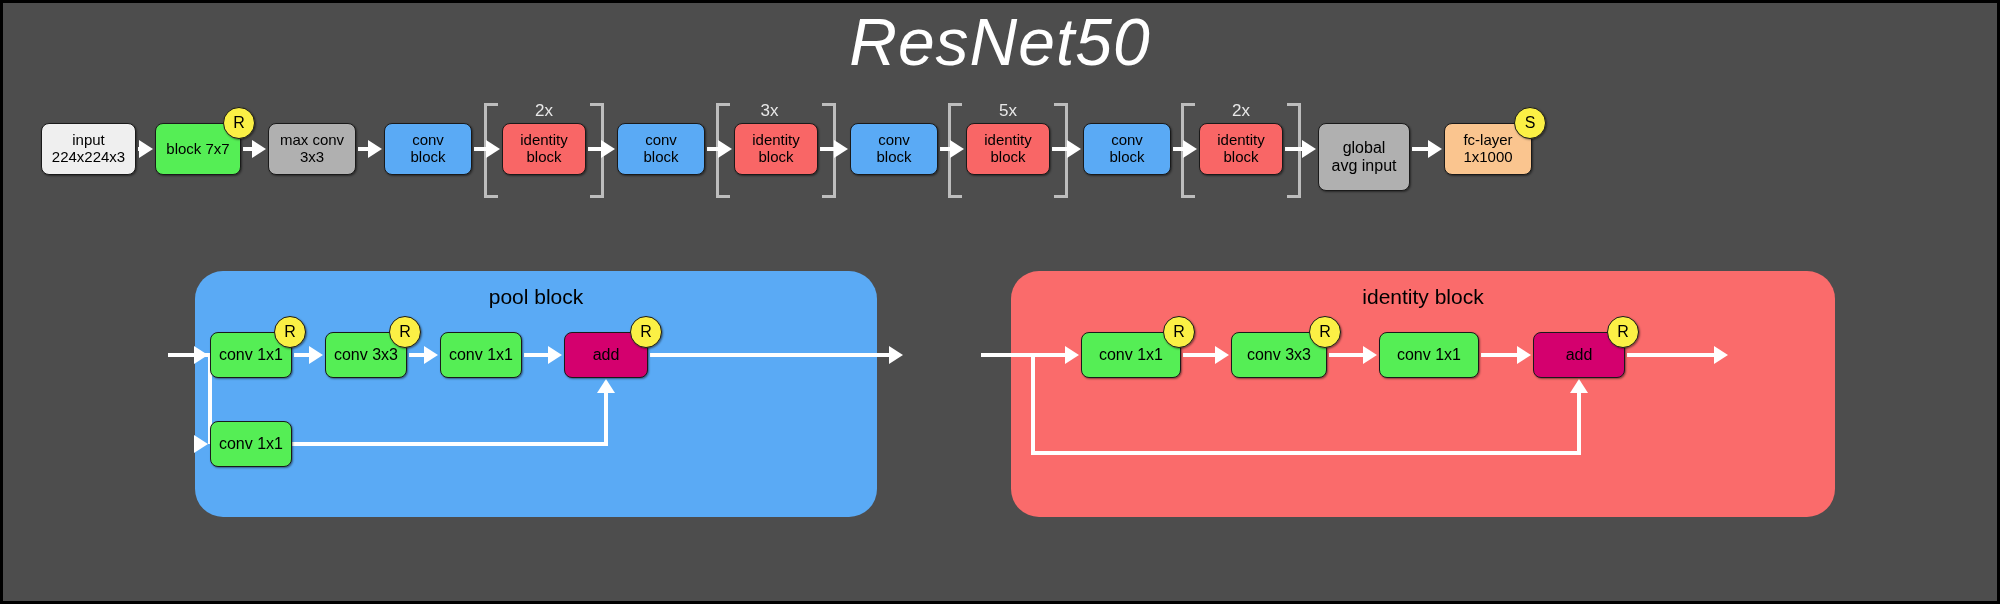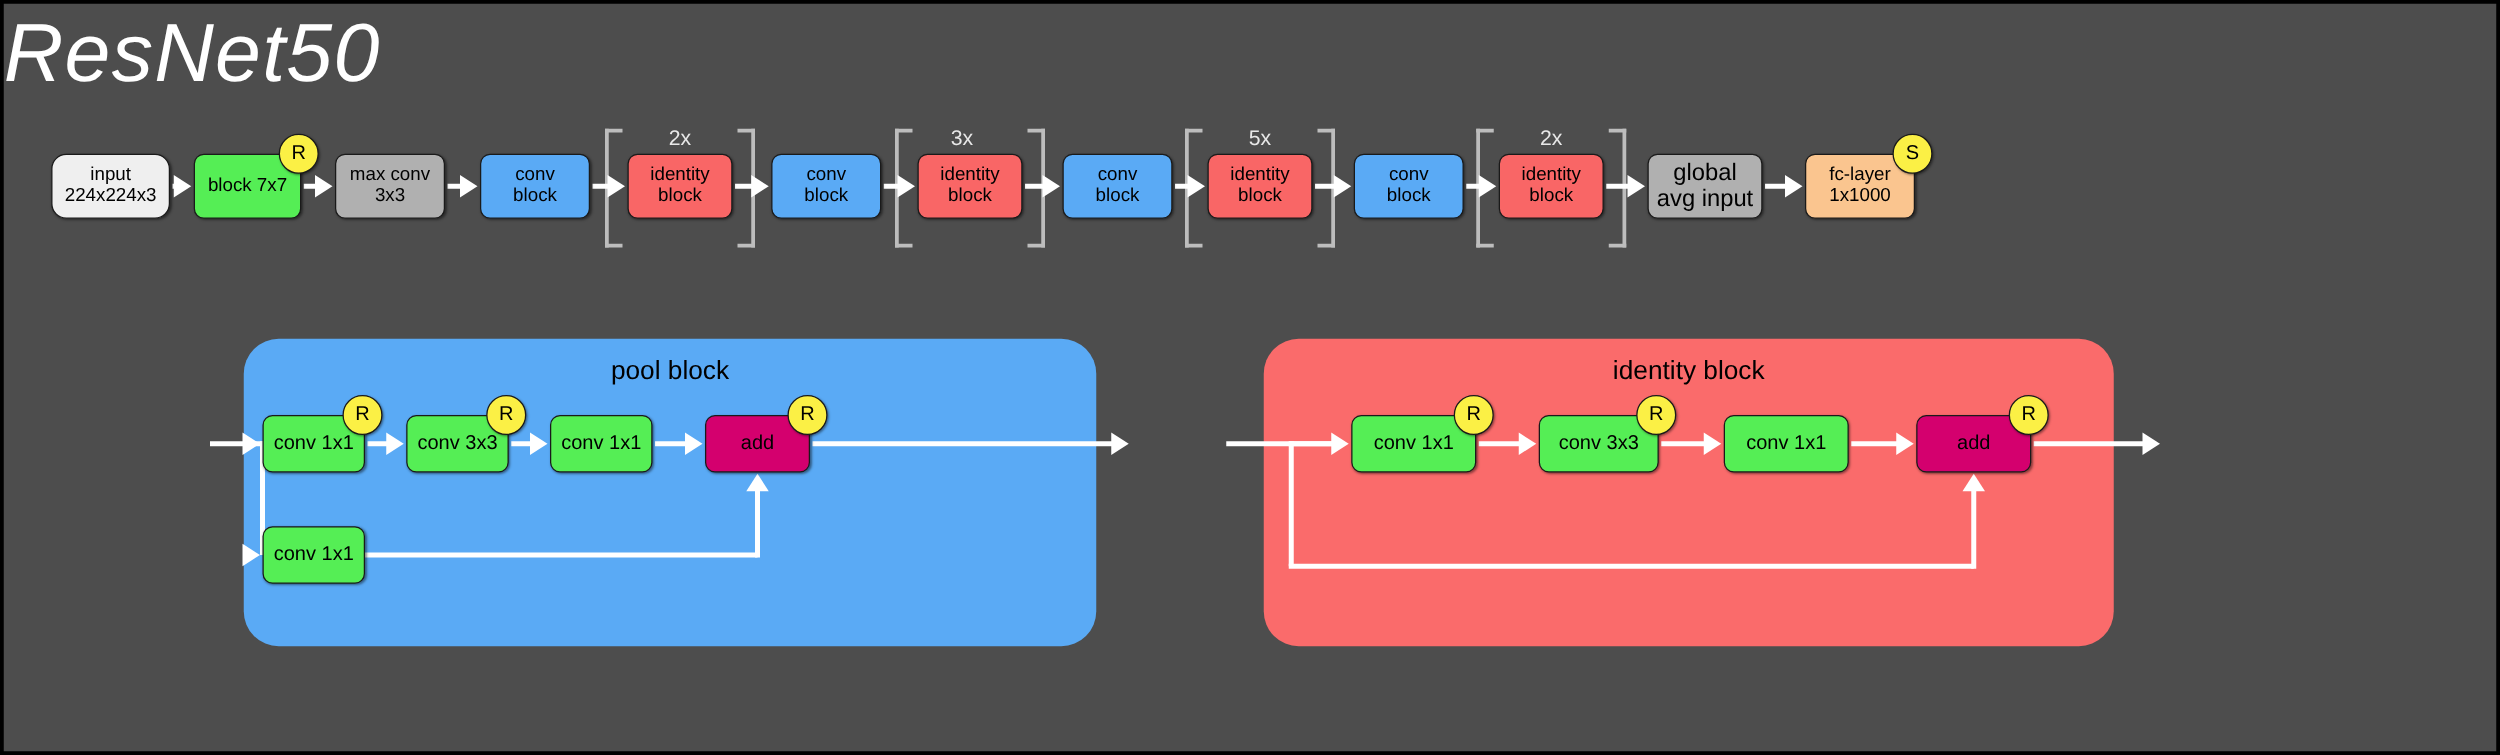--- a/index.html
+++ b/index.html
@@ -17,20 +17,21 @@
     font-family: "Liberation Sans", sans-serif;
     overflow: hidden;
   }
 
   
   #title {
     position: absolute;
     top: 6px;
     left: 0;
     width: 100%;
+    text-align: center;
     color: #ffffff;
     font-size: 66px;
     font-style: italic;
     font-weight: 400;
     letter-spacing: 1px;
     line-height: 1;
     user-select: none;
   }
 
   
@@ -169,21 +170,21 @@
       <div class="hline" style="left: 937px; top: 144px; width: 12px;"></div>
       <div class="arrowhead" style="left: 947px; top: 137px;"></div>
       <div class="hline" style="left: 1049px; top: 144px; width: 17px;"></div>
       <div class="arrowhead" style="left: 1064px; top: 137px;"></div>
       <div class="hline" style="left: 1170px; top: 144px; width: 12px;"></div>
       <div class="arrowhead" style="left: 1180px; top: 137px;"></div>
       <div class="hline" style="left: 1282px; top: 144px; width: 19px;"></div>
       <div class="arrowhead" style="left: 1299px; top: 137px;"></div>
       <div class="hline" style="left: 1409px; top: 144px; width: 18px;"></div>
       <div class="arrowhead" style="left: 1425px; top: 137px;"></div>
-      <div class="node" style="left: 38px; top: 120px; width: 95px; height: 52px; background: rgb(239, 239, 239); font-size: 15px; border-radius: 12px;">
+      <div class="node" style="left: 38px; top: 120px; width: 95px; height: 52px; background: rgb(239, 239, 239); font-size: 15px;">
         <span>input</span>
         <span class="l2">224x224x3</span>
       </div>
       <div class="node" style="left: 152px; top: 120px; width: 86px; height: 52px; background: rgb(85, 238, 85); font-size: 15px;">
         <span>block 7x7</span>
       </div>
       <div class="badge" style="left: 220px; top: 104px;">R</div>
       <div class="node" style="left: 265px; top: 120px; width: 88px; height: 52px; background: rgb(176, 176, 176); font-size: 15px;">
         <span>max conv</span>
         <span class="l2">3x3</span>
@@ -213,21 +214,21 @@
         <span class="l2">block</span>
       </div>
       <div class="node" style="left: 1080px; top: 120px; width: 88px; height: 52px; background: rgb(90, 170, 245); font-size: 15px;">
         <span>conv</span>
         <span class="l2">block</span>
       </div>
       <div class="node" style="left: 1196px; top: 120px; width: 84px; height: 52px; background: rgb(249, 102, 102); font-size: 15px;">
         <span>identity</span>
         <span class="l2">block</span>
       </div>
-      <div class="node" style="left: 1315px; top: 120px; width: 92px; height: 52px; background: rgb(176, 176, 176); font-size: 19px;">
+      <div class="node" style="left: 1315px; top: 120px; width: 92px; height: 68px; background: rgb(176, 176, 176); font-size: 16px;">
         <span>global</span>
         <span class="l2">avg input</span>
       </div>
       <div class="node" style="left: 1441px; top: 120px; width: 88px; height: 52px; background: rgb(250, 197, 143); font-size: 15px;">
         <span>fc-layer</span>
         <span class="l2">1x1000</span>
       </div>
       <div class="badge" style="left: 1511px; top: 104px;">S</div>
     </div>
 
@@ -265,21 +266,21 @@
       </div>
       <div class="node" style="left: 561px; top: 329px; width: 84px; height: 46px; background: rgb(212, 0, 110); font-size: 16px;">
         <span>add</span>
       </div>
       <div class="badge" style="left: 627px; top: 313px;">R</div>
       <div class="node" style="left: 207px; top: 418px; width: 82px; height: 46px; background: rgb(85, 238, 85); font-size: 16px;">
         <span>conv 1x1</span>
       </div>
     </div>
 
-  <div class="panel panel-red" style="left:1008px; top:268px; width:680px; height:246px;">
+  <div class="panel panel-red" style="left:1008px; top:268px; width:824px; height:246px;">
     <div class="panel-title">identity block</div>
   </div>
   <div id="identity-block-contents">
       <div class="hline" style="left: 978px; top: 350px; width: 90px;"></div>
       <div class="vline" style="left: 1028px; top: 350px; height: 100px;"></div>
       <div class="hline" style="left: 1028px; top: 350px; width: 36px;"></div>
       <div class="arrowhead" style="left: 1062px; top: 343px;"></div>
       <div class="hline" style="left: 1180px; top: 350px; width: 34px;"></div>
       <div class="arrowhead" style="left: 1212px; top: 343px;"></div>
       <div class="hline" style="left: 1326px; top: 350px; width: 36px;"></div>

